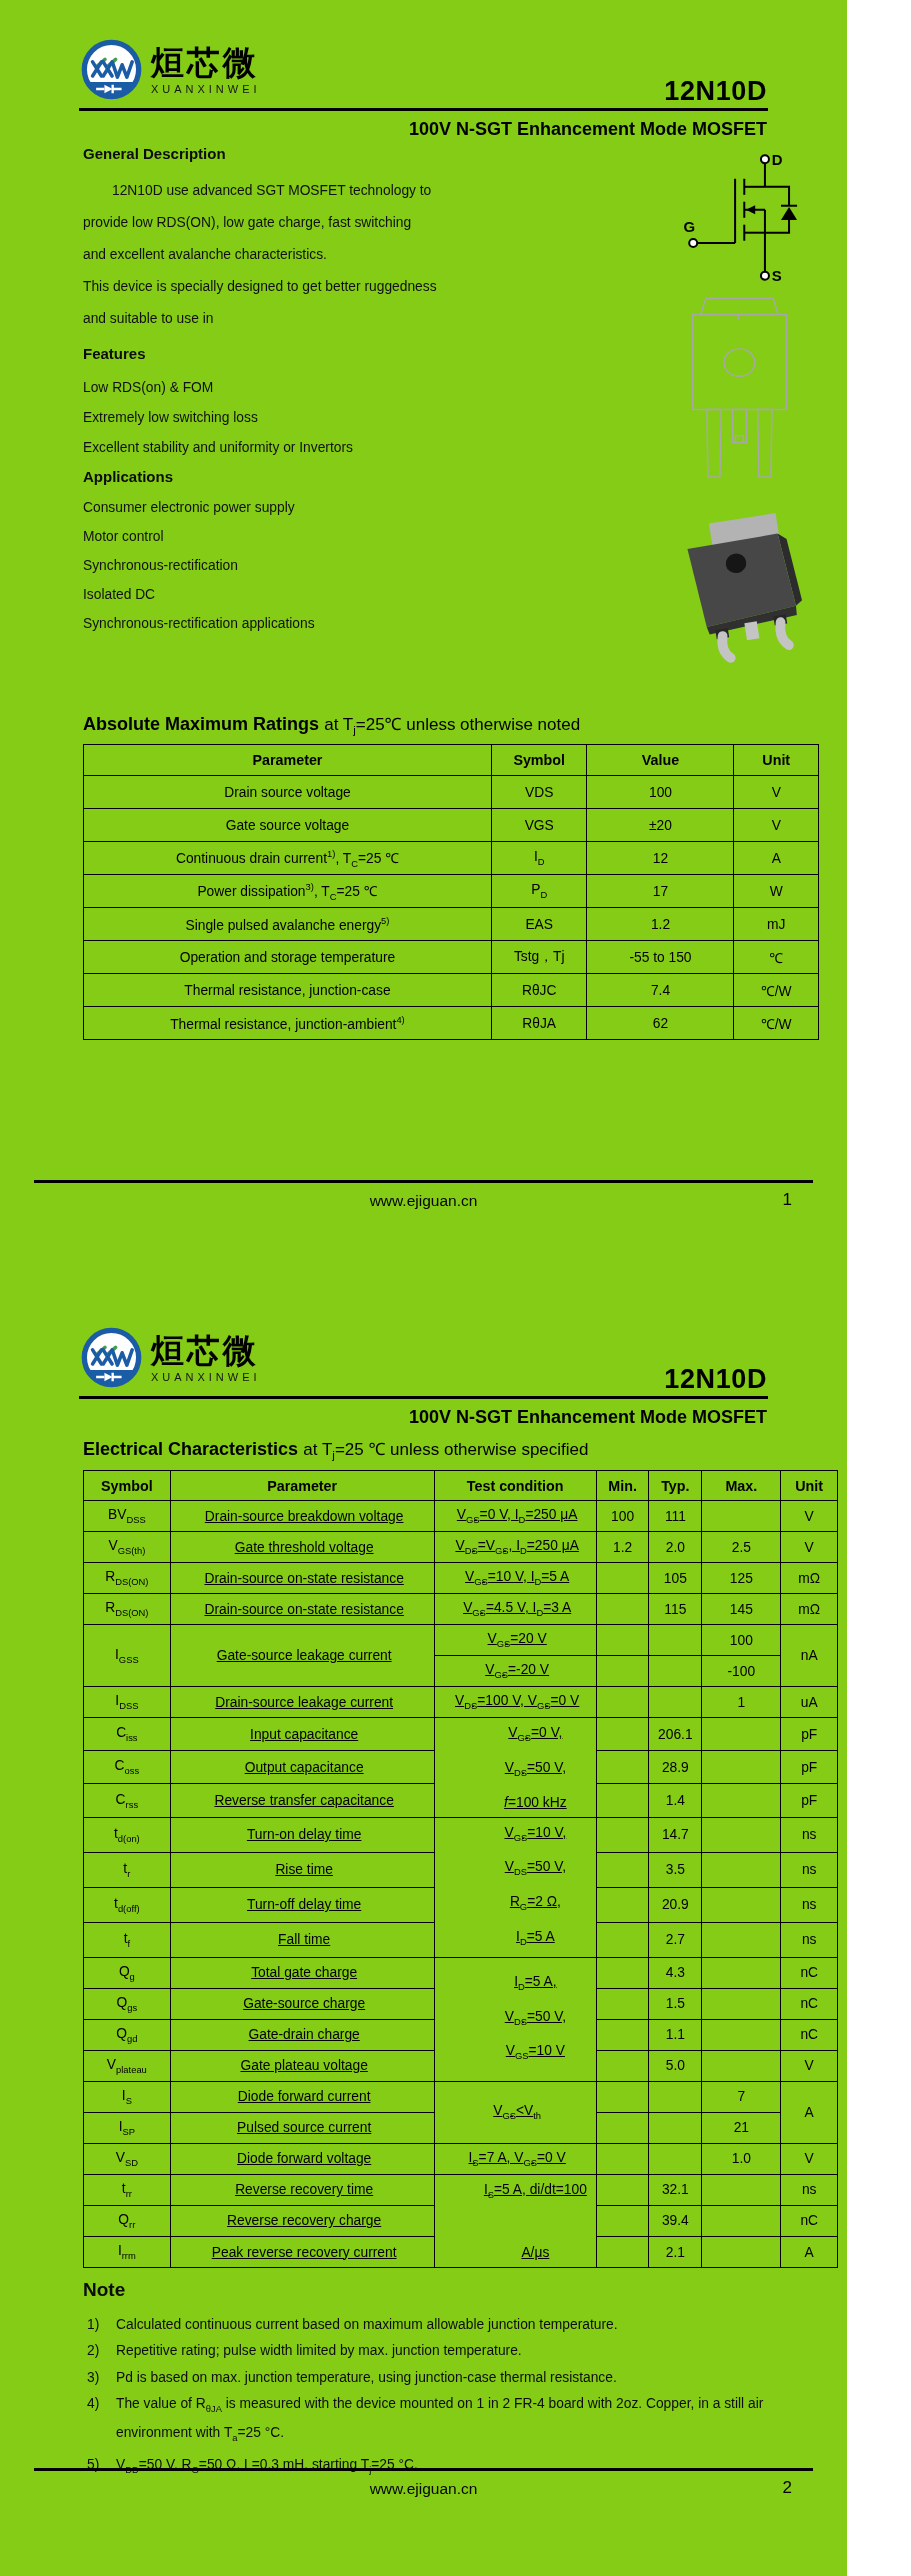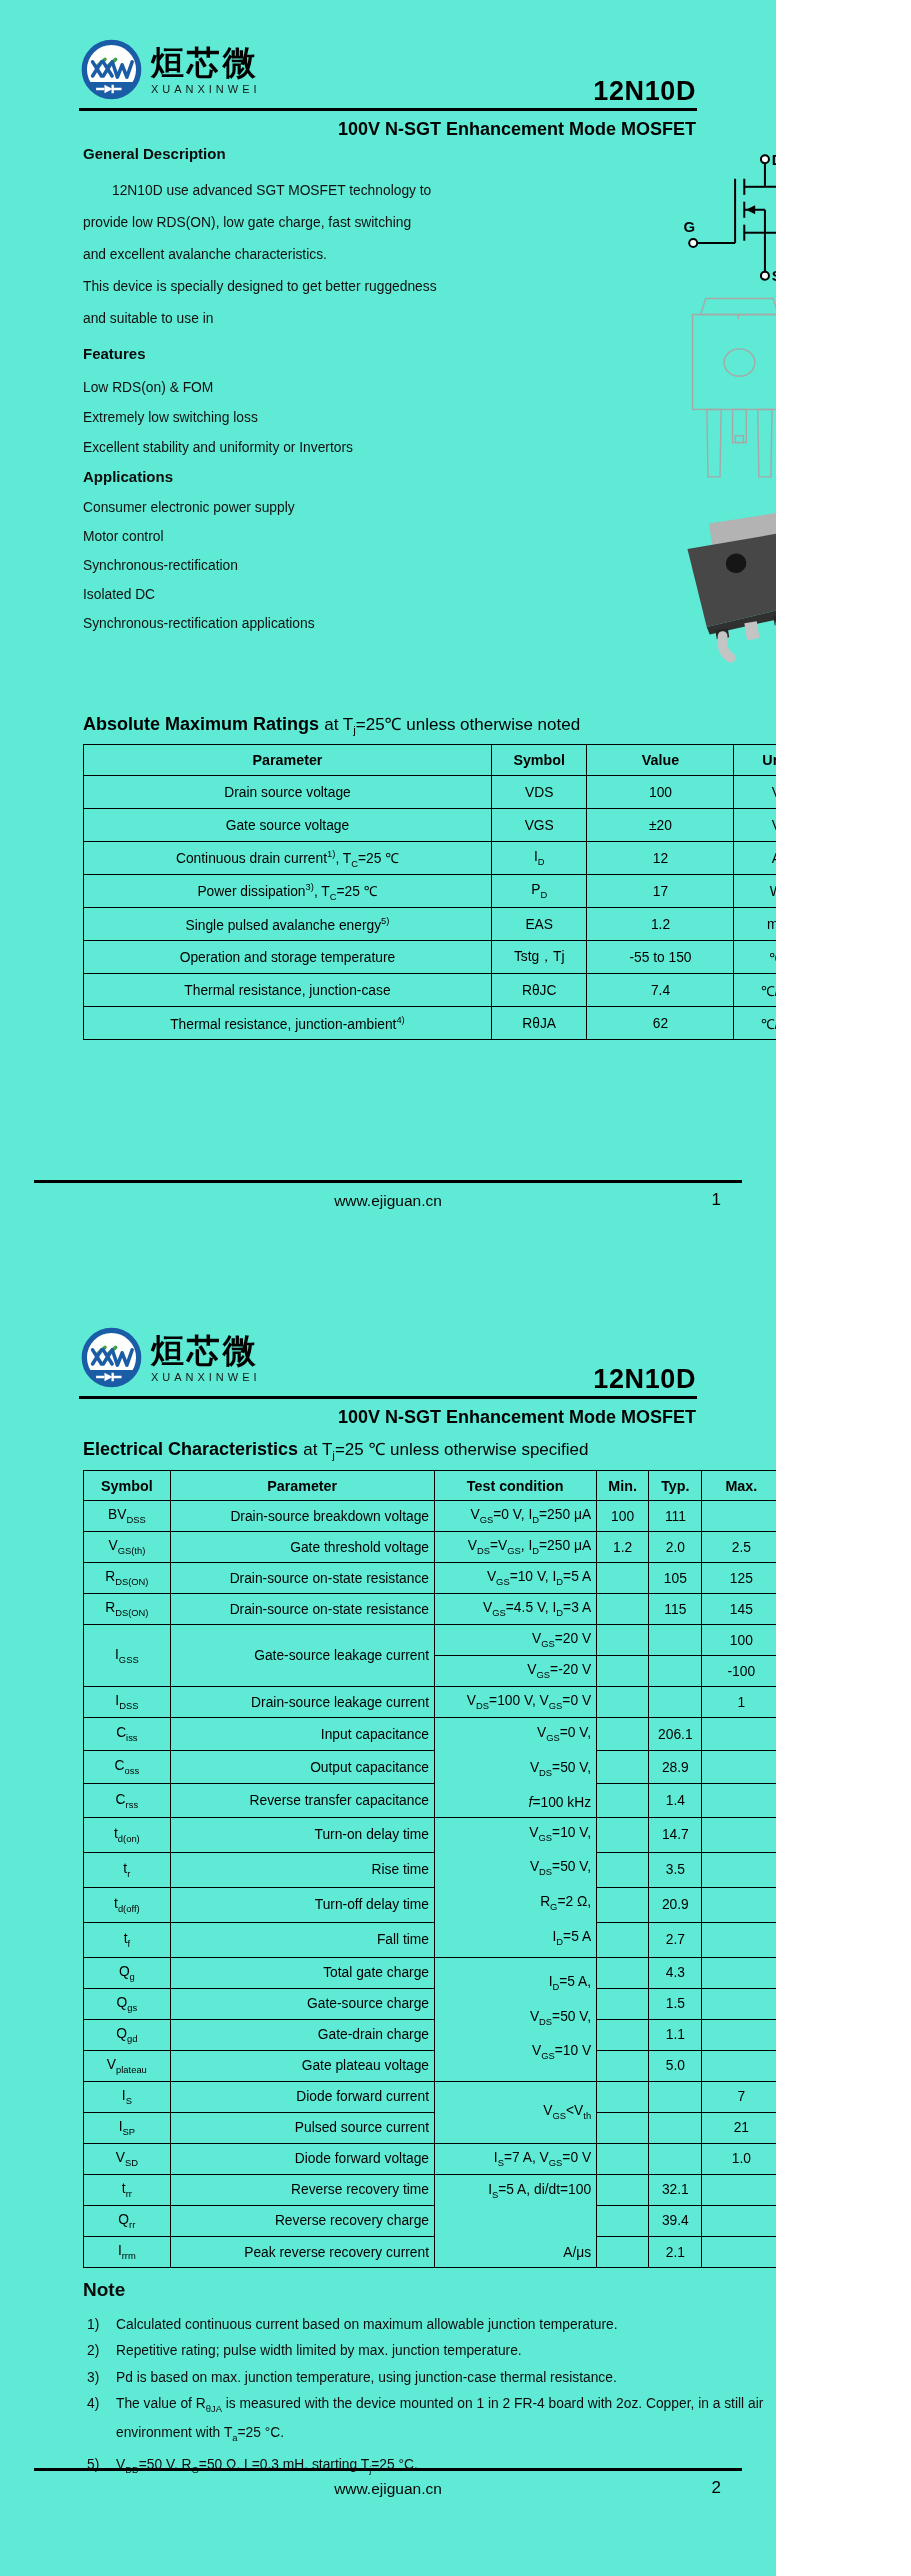--- a/index.html
+++ b/index.html
@@ -1,17 +1,17 @@
 <!DOCTYPE html>
 <html style="font-size:9.2px"><head>
 <meta charset="utf-8">
 <style>
   html,body{margin:0;padding:0;background:#ffffff;}
   body{width:911px;font-family:"Liberation Sans",sans-serif;color:#000;}
-  .page{position:relative;width:776px;height:1288px;background:#5eead4;overflow:hidden;}
+  .page{position:relative;width:847px;height:1288px;background:#84cc16;overflow:hidden;}
 
   
   .logo{position:absolute;left:79px;top:37px;display:flex;align-items:flex-start;}
   .logo-mark{width:65px;height:65px;flex:0 0 auto;}
   .logo-text{margin-left:6.9px;}
   .logo-cn{font-size:33px;font-weight:bold;letter-spacing:2.9px;line-height:1;margin-top:9.2px;white-space:nowrap;}
   .logo-en{font-size:11px;letter-spacing:4px;color:#161616;margin-top:3.4px;white-space:nowrap;}
   .part-number{position:absolute;top:76px;right:80px;font-size:27px;font-weight:bold;letter-spacing:0.6px;}
   .header-rule{position:absolute;left:79px;right:79px;top:108px;height:3.4px;background:#000;}
   .subtitle{position:absolute;top:119px;right:80px;font-size:18px;font-weight:bold;}
@@ -36,21 +36,21 @@
   .datatable th{border:1.1px solid #000;font-weight:bold;font-size:14.3px;padding:0 4.6px;text-align:center;vertical-align:middle;}
   .datatable td{border:0.6px solid #000;border-left-width:1.1px;border-right-width:1.1px;font-size:13.8px;padding:0 4.6px;text-align:center;vertical-align:middle;}
   .datatable tr.grp td{border-top-width:1.1px;}
   .abs-table th{height:30px;}
   .abs-table td{height:32px;}
   .abs-table col.c0{width:55.5%}.abs-table col.c1{width:13%}.abs-table col.c2{width:20%}.abs-table col.c3{width:11.5%}
   .elec-table th{height:29px;}
   .elec-table td{height:30px;}
   .elec-table col.c0{width:11.5%}.elec-table col.c1{width:35%}.elec-table col.c2{width:21.5%}
   .elec-table col.c3{width:7%}.elec-table col.c4{width:7%}.elec-table col.c5{width:10.5%}.elec-table col.c6{width:7.5%}
-  .elec-table td.c1,.elec-table td.c2{text-align:right;padding-left:8.6px;}
+  .elec-table td.c1,.elec-table td.c2{text-align:center;padding-left:8.6px;text-decoration:underline;}
   .elec-table td.ml{line-height:29px;padding-left:45px;}
   sub{font-size:68%;}
   sup{font-size:68%;}
 
   
   .note-list{position:absolute;left:83px;width:752px;}
   .note-row{position:relative;padding-left:33px;font-size:13.8px;line-height:23px;margin-bottom:3.4px;color:#0d0d0d;}
   .note-num{position:absolute;left:4px;top:0;}
 
   

